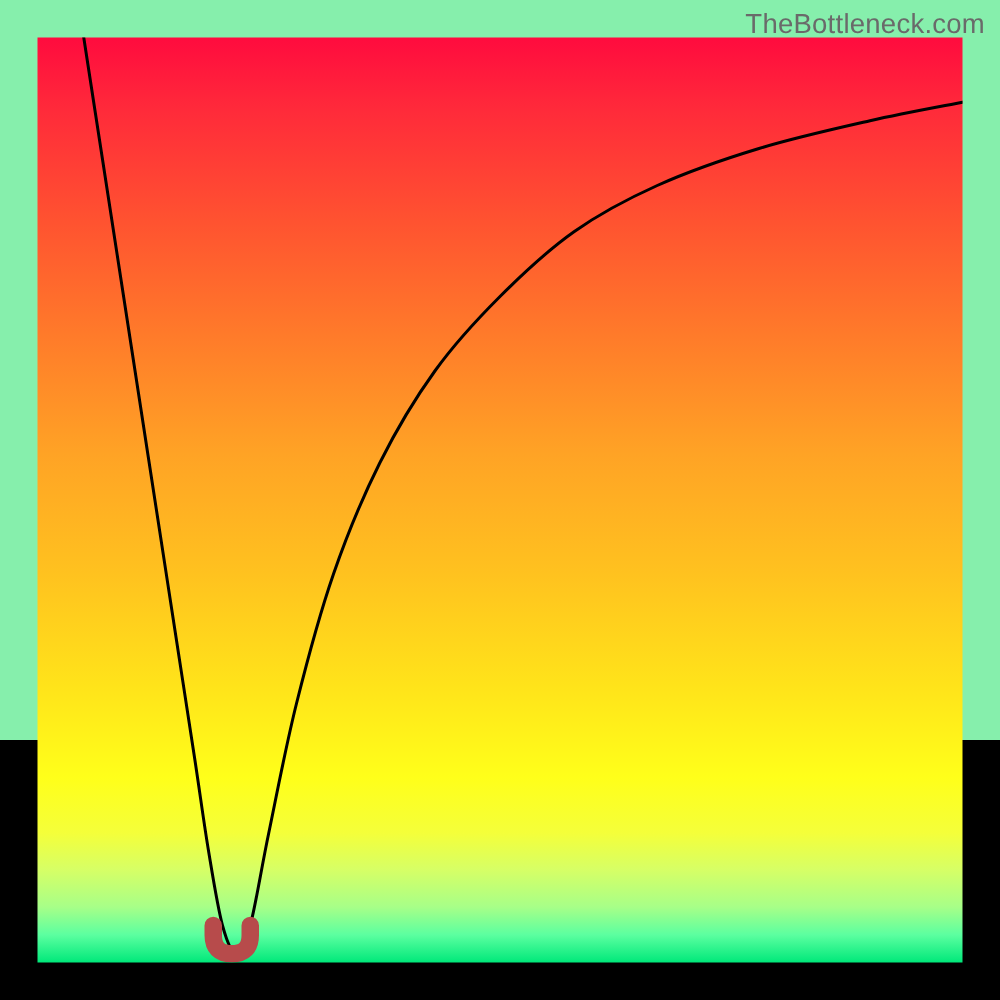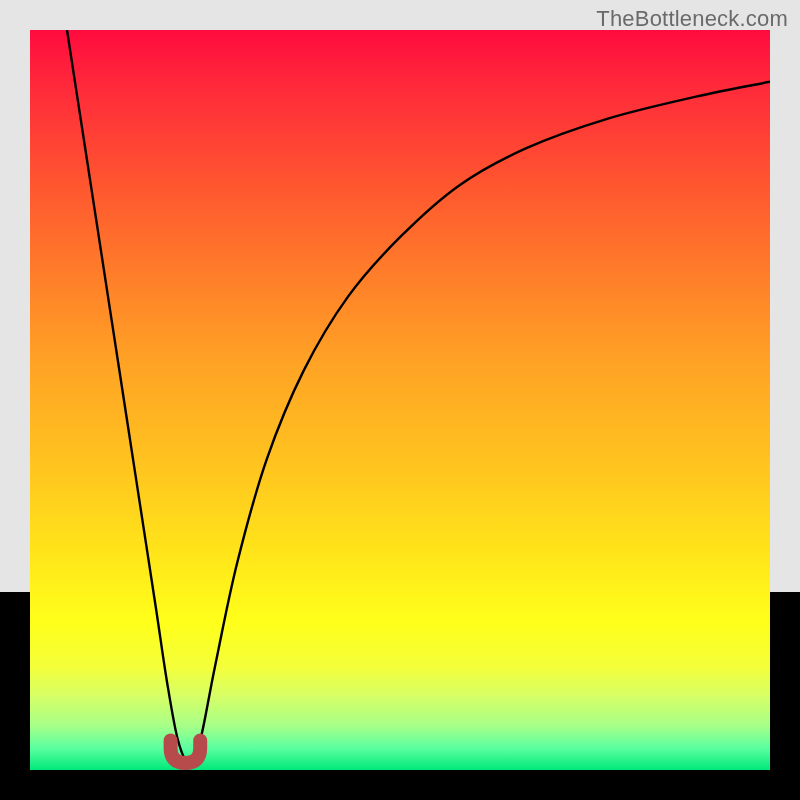--- a/index.html
+++ b/index.html
@@ -9,21 +9,21 @@
     height: 800px;
     background: #000;
     overflow: hidden;
   }
   .frame {
     position: absolute;
     top: 0;
     left: 0;
     width: 800px;
     height: 592px;
-    background: #e5e5e5;
+    background: #86efac;
   }
   .plot-area {
     position: absolute;
     left: 30px;
     top: 30px;
     width: 740px;
     height: 740px;
     background: linear-gradient(to bottom,
       #ff0b3e 0%,
       #ff2b3a 8%,

